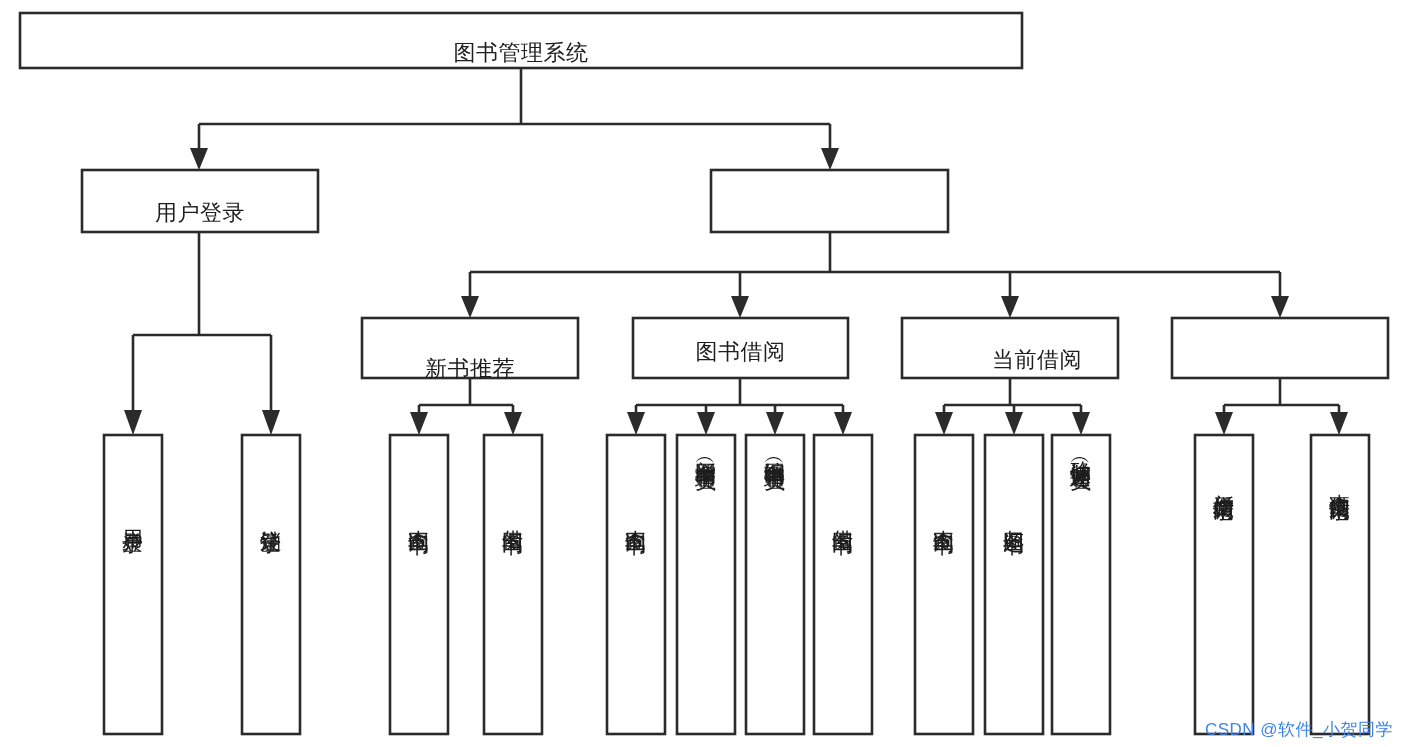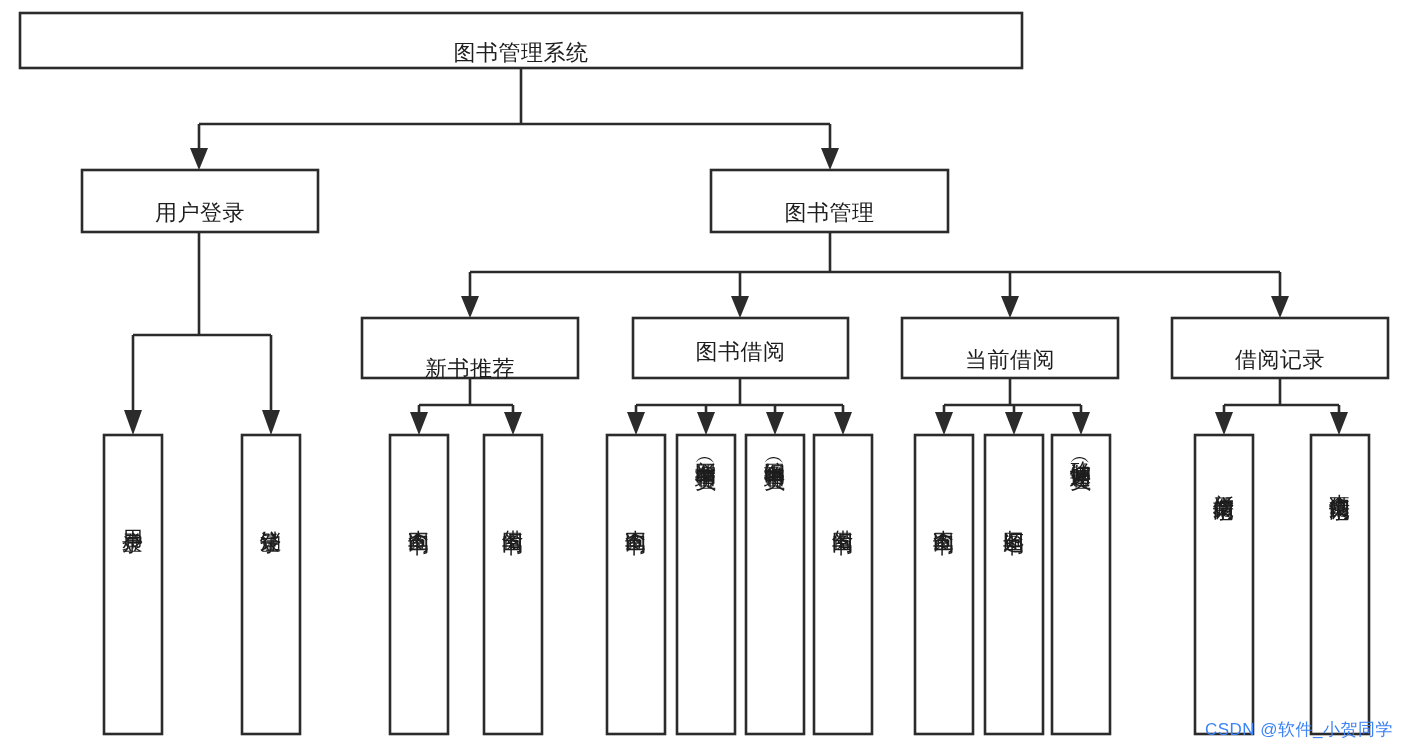--- a/index.html
+++ b/index.html
@@ -191,35 +191,29 @@
     <rect class="node-box" x="1311" y="435" width="58" height="299"></rect>
   </svg>
 
   <div class="hlabel-wrap" style="left:20px; top:13px; width:1002px; height:55px;">
     <span class="hlabel-text">图书管理系统</span>
   </div>
 
   <div class="hlabel-wrap" style="left:82px; top:170px; width:236px; height:62px;">
     <span class="hlabel-text">用户登录</span>
   </div>
-  <div class="hlabel-wrap" style="left:711px; top:170px; width:237px; height:62px;">
-    <span class="hlabel-text">图书管理</span>
-  </div>
 
   <div class="hlabel-wrap" style="left:362px; top:318px; width:216px; height:77px;">
     <span class="hlabel-text">新书推荐</span>
   </div>
   <div class="hlabel-wrap" style="left:633px; top:318px; width:215px; height:44px;">
     <span class="hlabel-text">图书借阅</span>
   </div>
-  <div class="hlabel-wrap" style="left:902px; top:318px; width:216px; height:60px;">
+  <div class="hlabel-wrap" style="left:902px; top:318px; width:216px; height:60px;padding-left:27px;">
     <span class="hlabel-text">当前借阅</span>
-  </div>
-  <div class="hlabel-wrap" style="left:1172px; top:318px; width:216px; height:60px;">
-    <span class="hlabel-text">借阅记录</span>
   </div>
 
   <div class="vlabel-wrap" style="left:104px; top:513px; width:58px; height:221px;">
     <span class="vlabel-text">用户登录</span>
   </div>
   <div class="vlabel-wrap" style="left:242px; top:513px; width:58px; height:221px;">
     <span class="vlabel-text">注销登录</span>
   </div>
   <div class="vlabel-wrap" style="left:390px; top:513px; width:58px; height:221px;">
     <span class="vlabel-text">查询图书</span>

